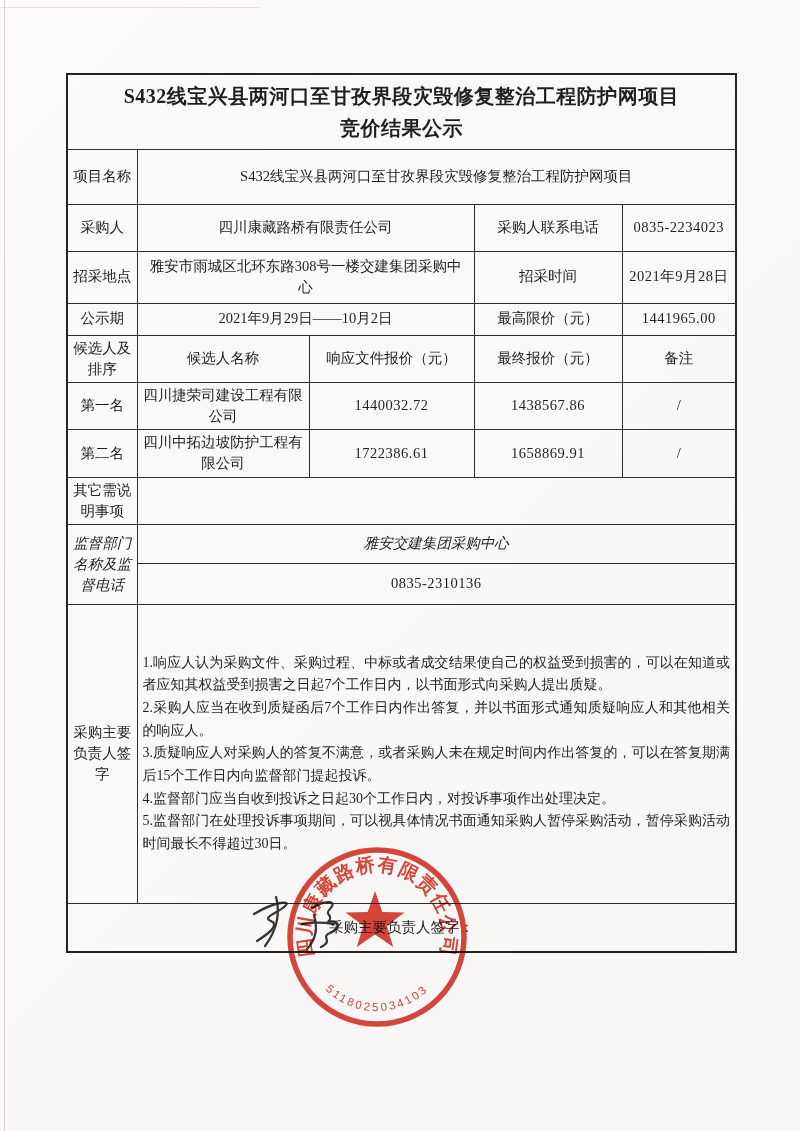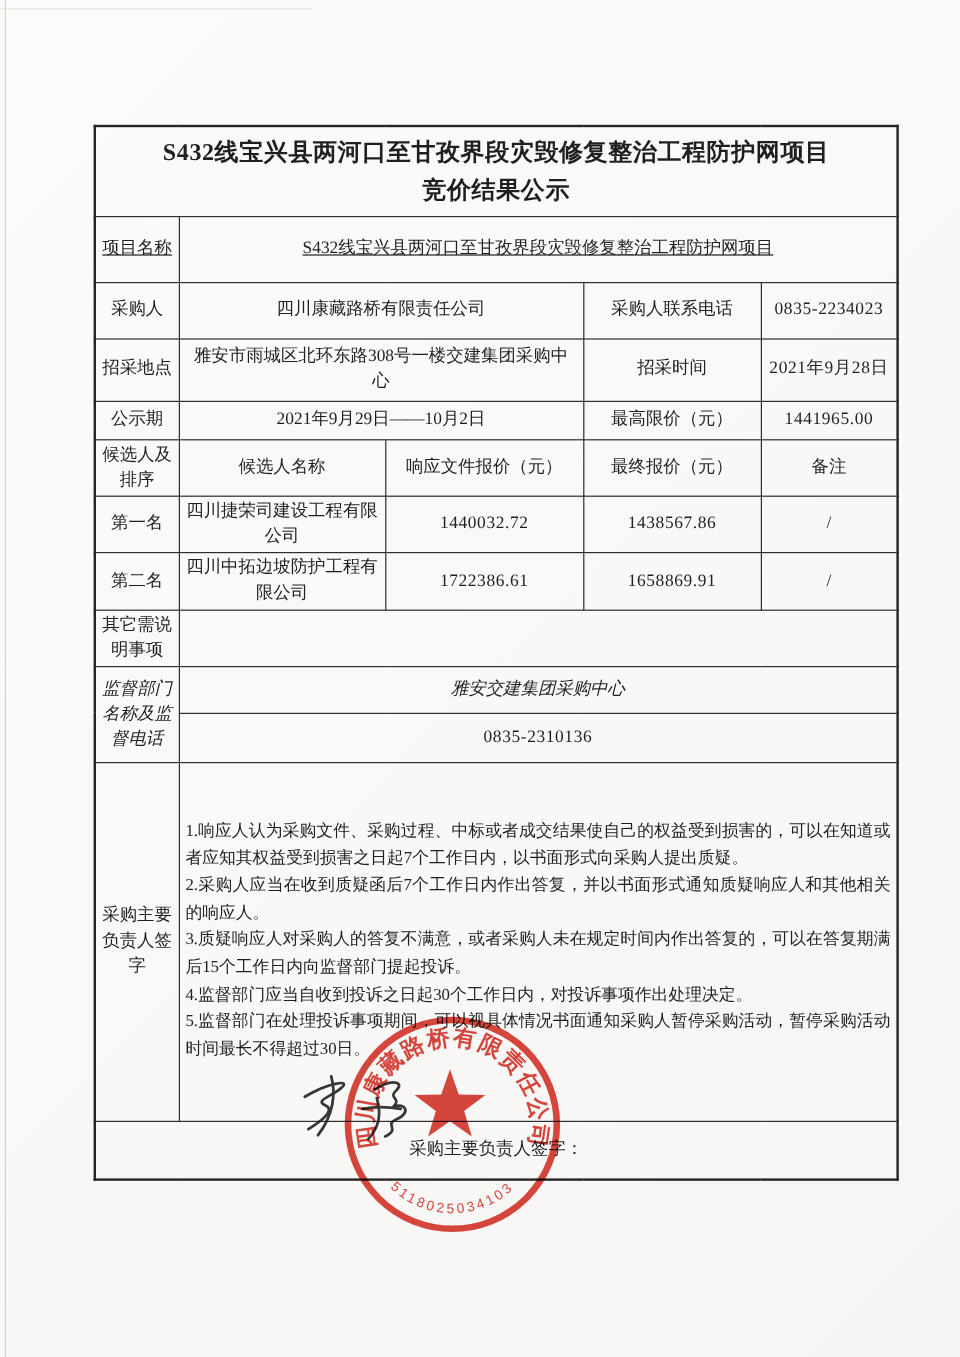--- a/index.html
+++ b/index.html
@@ -17,37 +17,36 @@
   }
   .edge-left {
     position: absolute; left: 4px; top: 0; bottom: 0; width: 1px;
     background: #cdc7c2; opacity: .8;
   }
   .edge-top {
     position: absolute; left: 0; top: 7px; width: 260px; height: 1px;
     background: #ddd8d3; opacity: .7;
   }
   table.doc {
-    position: absolute; left: 78px; top: 73px; width: 669px;
+    position: absolute; left: 66px; top: 73px; width: 669px;
     border-collapse: collapse; table-layout: fixed;
     background: transparent;
-    margin-top: 31px;
   }
   table.doc td {
     border: 1px solid #2e2d2c;
     font-size: 14.5px;
     text-align: center;
     vertical-align: middle;
     padding: 2px 5px;
     line-height: 1.45;
   }
   table.doc { border: 2px solid #262524; }
   .r-title td { height: 75px; border-bottom: 1.5px solid #262524; }
   .title-line1, .title-line2 { font-weight: 700; font-size: 20px; line-height: 1.6; letter-spacing: .5px; }
-  .r2 td { height: 55px; text-decoration: underline; }
+  .r2 td { height: 55px; }
   .r3 td { height: 47px; }
   .r4 td { height: 52px; }
   .r5 td { height: 32px; }
   .r6 td { height: 46px; }
   .r7 td { height: 43px; }
   .r8 td { height: 48px; }
   .r9 td { height: 42px; }
   .r10 td { height: 39px; font-style: italic; }
   .r11 td { height: 41px; }
   .r12 td { height: 299px; }

